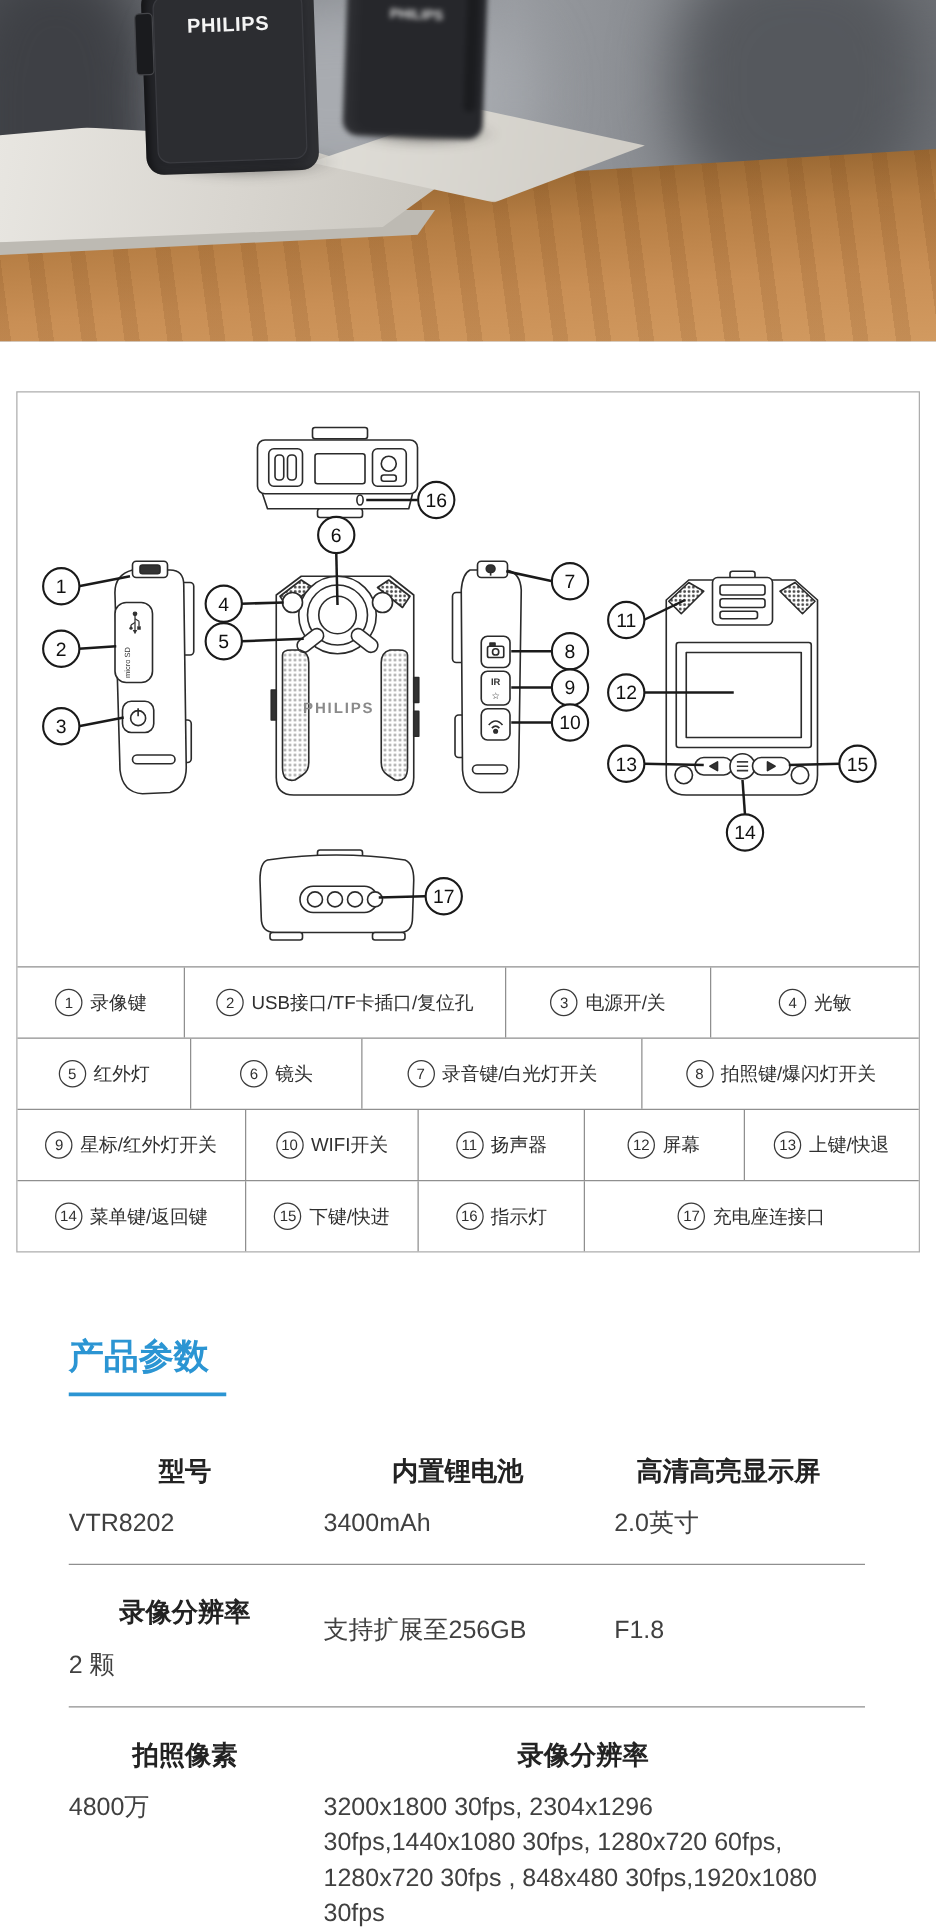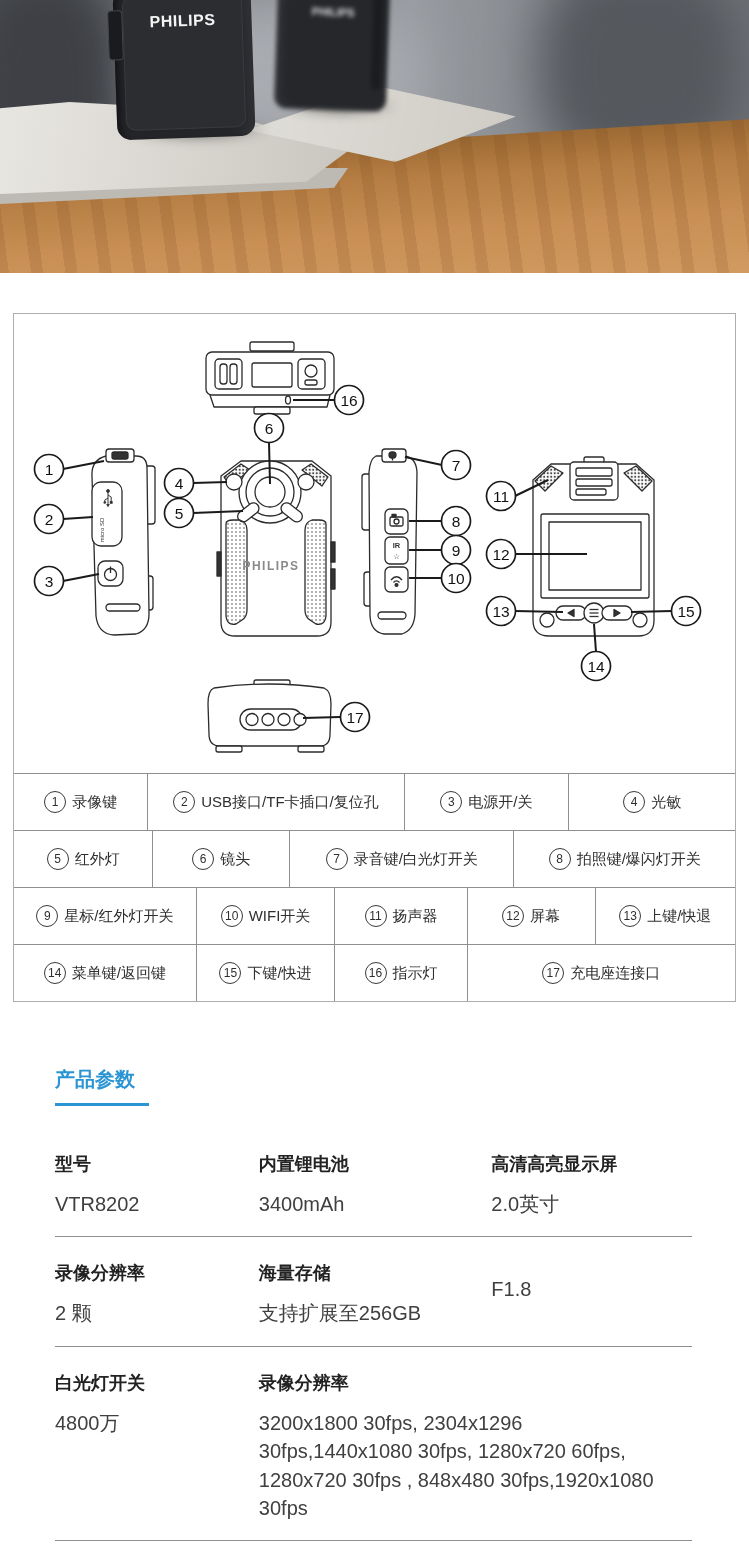--- a/index.html
+++ b/index.html
@@ -51,27 +51,27 @@
   .lt-cell{display:flex;align-items:center;justify-content:center;border-right:1px solid #8f8f8f;font-size:15px;color:#2f2f2f;white-space:nowrap;}
   .lt-cell:last-child{border-right:none;flex:1;}
   .cnum{display:inline-flex;align-items:center;justify-content:center;width:20px;height:20px;border:1.3px solid #3a3a3a;
         border-radius:50%;font-size:12px;margin-right:6px;flex:0 0 auto;}
   .fb185{flex:0 0 18.5%}.fb354{flex:0 0 35.4%}.fb227{flex:0 0 22.7%}
   .fb192{flex:0 0 19.2%}.fb188{flex:0 0 18.8%}.fb310{flex:0 0 31%}
   .fb252{flex:0 0 25.2%}.fb191{flex:0 0 19.1%}.fb182{flex:0 0 18.2%}.fb176{flex:0 0 17.6%}
 
   
   .specs{padding:64px 57px 10px 55px;}
-  .specs-title{display:inline-block;color:#2b95d3;font-size:20px;font-weight:bold;
+  .specs-title{display:inline-block;color:#2b95d3;font-size:28px;font-weight:bold;
      border-bottom:3px solid #2b95d3;padding:0 14px 10px 0;}
   .spec-row{display:flex;padding:24px 0 18px 0;border-bottom:1px solid #8f8f8f;}
   .spec-row.first{margin-top:22px;}
   .spec-col{padding-right:18px;box-sizing:border-box;}
   .sc1{flex:0 0 32%}.sc2{flex:0 0 36.5%}.sc3{flex:0 0 31.5%}.sc2w{flex:0 0 68%}
-  .spec-label{font-size:18px;font-weight:bold;color:#222;}
+  .spec-label{font-size:21px;font-weight:bold;color:#222;text-align:center;}
   .spec-value{margin-top:14px;font-size:20px;color:#404040;line-height:1.42;white-space:pre-line;}
 </style>
 </head>
 <body>
 
 <div class="hero">
   <div class="bg"></div>
   <div class="blob blob1"></div>
   <div class="blob blob3"></div>
   <div class="blob blob2"></div>
@@ -384,31 +384,30 @@
       <div class="spec-value">2.0英寸</div>
     </div>
   </div>
 
   <div class="spec-row">
     <div class="spec-col sc1">
       <div class="spec-label">录像分辨率</div>
       <div class="spec-value">2 颗</div>
     </div>
     <div class="spec-col sc2">
-      <div class="spec-label">海量存储</div>
       <div class="spec-value">支持扩展至256GB</div>
     </div>
     <div class="spec-col sc3">
       <div class="spec-value">F1.8</div>
     </div>
   </div>
 
   <div class="spec-row">
     <div class="spec-col sc1">
-      <div class="spec-label">白光灯开关</div>
+      <div class="spec-label">拍照像素</div>
       <div class="spec-value">4800万</div>
     </div>
     <div class="spec-col sc2w">
       <div class="spec-label">录像分辨率</div>
       <div class="spec-value">3200x1800 30fps, 2304x1296 30fps,1440x1080 30fps, 1280x720 60fps,
 1280x720 30fps , 848x480 30fps,1920x1080 30fps</div>
     </div>
   </div>
 
   <div class="spec-row">

